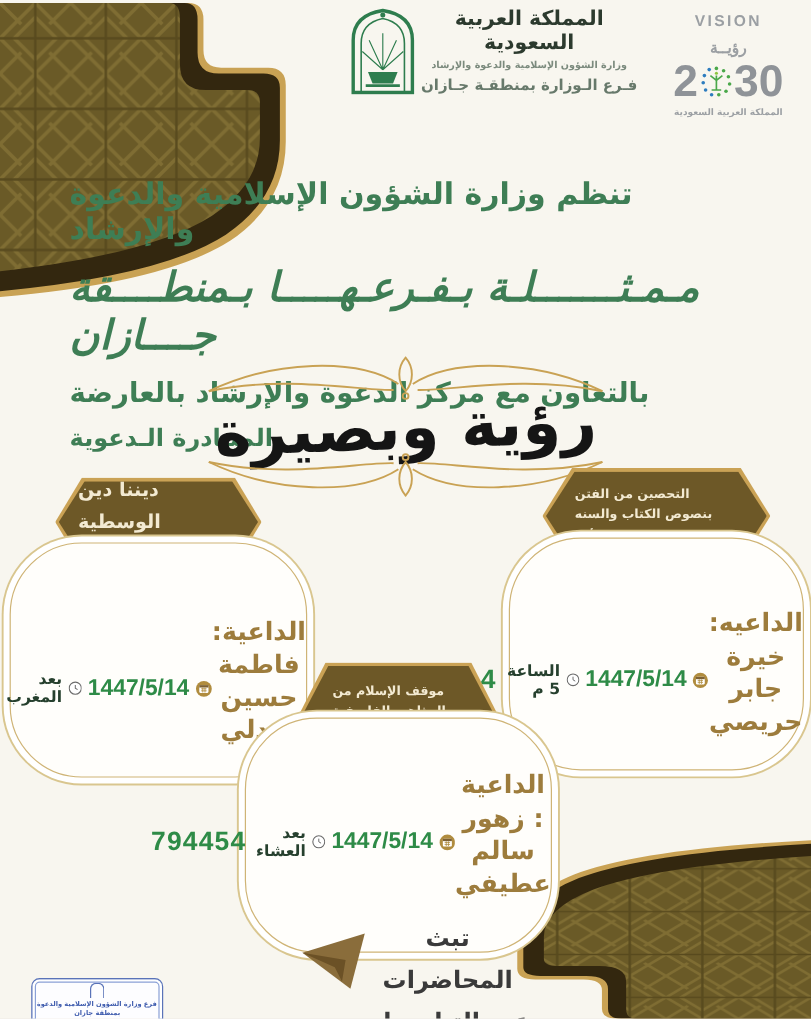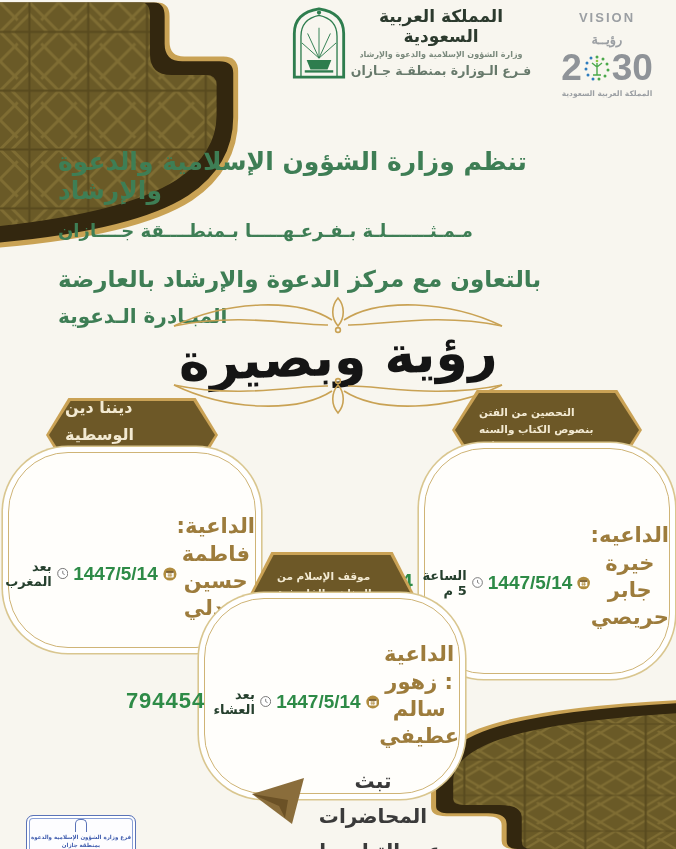--- a/index.html
+++ b/index.html
@@ -29,21 +29,21 @@
   .vision-r1 .ar { font-family:Liberation Serif, serif; letter-spacing:0; font-size:13px;text-align:right; }
   .vision-r2 { display:flex; justify-content:center; align-items:center; gap:1px;
                font-size:37px; font-weight:bold; color:#8f9398; line-height:1;
                font-family:"Liberation Sans",sans-serif; margin-top:1px; }
   .vision-r3 { font-size:7.5px; margin-top:3px; color:#9b9fa3; font-weight:bold; }
 
   
   .headline { position:absolute; top:147px; left:58px; width:560px;
               text-align:left; direction:rtl; color:#3e7e55; font-weight:bold; }
   .hl1 { font-size:25px; margin-bottom:15px; }
-  .hl2 { font-size:18px; margin-bottom:25px; }
+  .hl2 { font-size:34px; margin-bottom:15px;font-style:italic; }
   .hl3 { font-size:23px; margin-bottom:12px; }
   .hl4 { font-size:20px; }
 
   
   .title-wrap { position:absolute; top:292px; left:138px; width:400px; text-align:center; }
   .swash { margin:0 auto; }
   .swash.flip { transform:scaleY(-1); }
   .title-callig { font-size:52px; font-weight:bold; color:#151515; direction:rtl;
                   line-height:1.05; margin:-4px 0 -8px 0; transform:rotate(-2deg); }
 
@@ -60,21 +60,21 @@
          font-family:"Liberation Sans",sans-serif; }
 
   .badge { position:absolute; clip-path:polygon(13% 0%,87% 0%,100% 50%,87% 100%,13% 100%,0% 50%);
            background:#caa255; }
   .badge-inner { position:absolute; inset:3px;
            clip-path:polygon(13% 0%,87% 0%,100% 50%,87% 100%,13% 100%,0% 50%);
            background:#6d5827; display:flex; align-items:center; justify-content:center;
            text-align:left; color:#f3ead2; font-size:10.5px; font-weight:bold;
            line-height:1.65; padding:0 24px; direction:rtl; box-sizing:border-box; }
 
-  #card-right { left:424px; top:448px; width:246px; height:226px; padding-top:32px; }
+  #card-right { left:424px; top:448px; width:246px; height:194px; padding-top:32px; }
   #badge-right { left:452px; top:390px; width:190px; height:80px; }
   #card-left  { left:8px;   top:452px; width:248px; height:196px; padding-top:36px; }
   #badge-left { left:46px;  top:398px; width:172px; height:74px; }
   #badge-left .badge-inner { font-size:16px; padding:0 16px; }
   #card-mid   { left:204px; top:598px; width:256px; height:196px; }
   #badge-mid  { left:250px; top:552px; width:164px; height:84px; }
 
   
   .broadcast { position:absolute; left:302px; top:764px; width:142px; text-align:center;
                direction:rtl; font-weight:bold; color:#3a3a3a; font-size:20px; line-height:1.75; }

